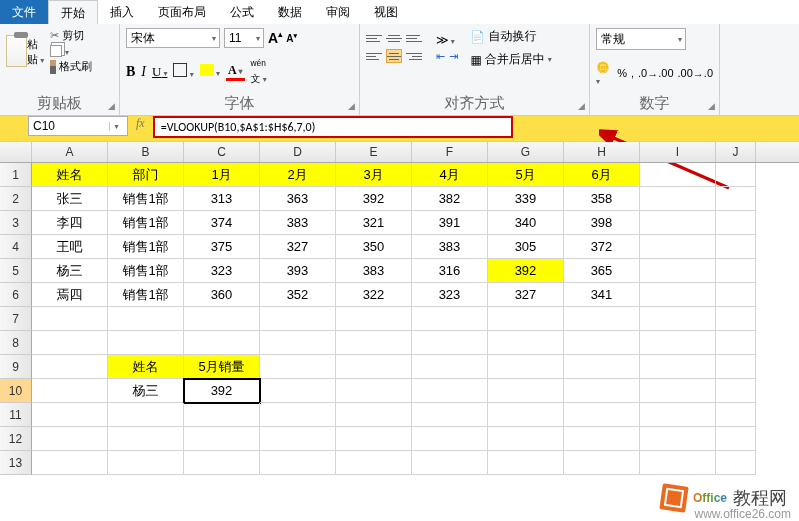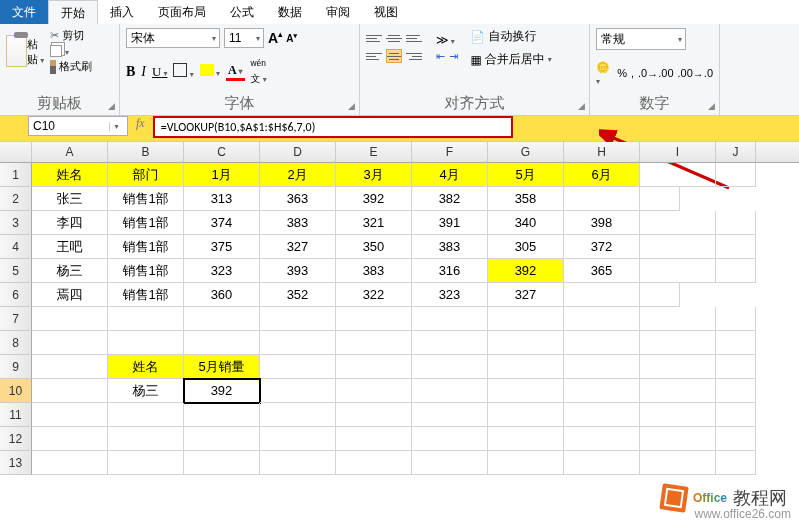--- a/index.html
+++ b/index.html
@@ -267,20 +267,21 @@
         <div class="cell" style="width: 40px;"></div>
       </div>
       <div class="row">
         <div class="rowh">2</div>
         <div class="cell tbl">张三</div>
         <div class="cell tbl">销售1部</div>
         <div class="cell tbl">313</div>
         <div class="cell tbl">363</div>
         <div class="cell tbl">392</div>
         <div class="cell tbl">382</div>
+        <div class="cell tbl">339</div>
         <div class="cell tbl">358</div>
         <div class="cell"></div>
         <div class="cell" style="width: 40px;"></div>
       </div>
       <div class="row">
         <div class="rowh">3</div>
         <div class="cell tbl">李四</div>
         <div class="cell tbl">销售1部</div>
         <div class="cell tbl">374</div>
         <div class="cell tbl">383</div>
@@ -319,20 +320,21 @@
       </div>
       <div class="row">
         <div class="rowh">6</div>
         <div class="cell tbl">焉四</div>
         <div class="cell tbl">销售1部</div>
         <div class="cell tbl">360</div>
         <div class="cell tbl">352</div>
         <div class="cell tbl">322</div>
         <div class="cell tbl">323</div>
         <div class="cell tbl">327</div>
+        <div class="cell tbl">341</div>
         <div class="cell"></div>
         <div class="cell" style="width: 40px;"></div>
       </div>
       <div class="row">
         <div class="rowh">7</div>
         <div class="cell"></div>
         <div class="cell"></div>
         <div class="cell"></div>
         <div class="cell"></div>
         <div class="cell"></div>

